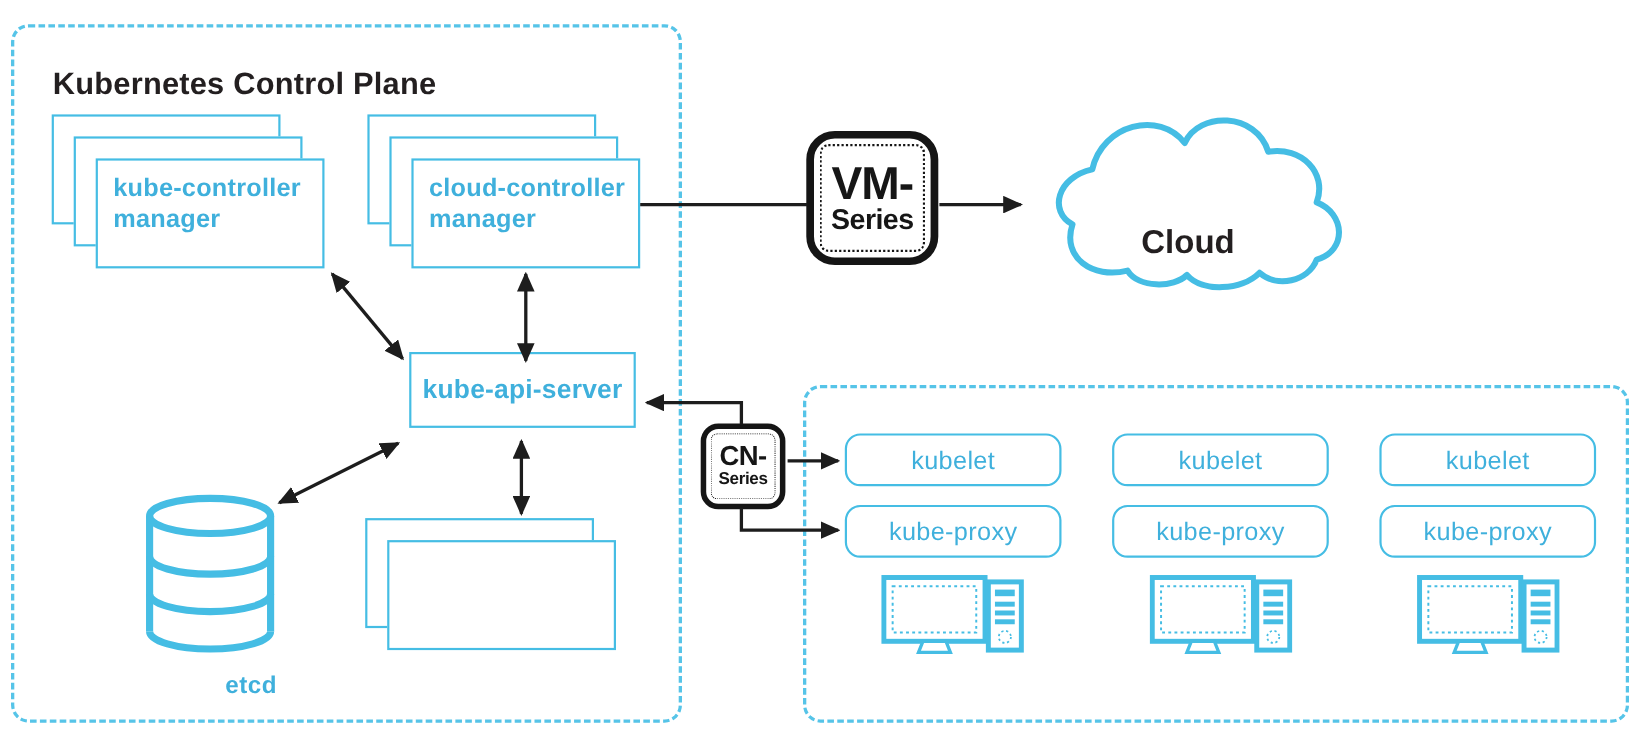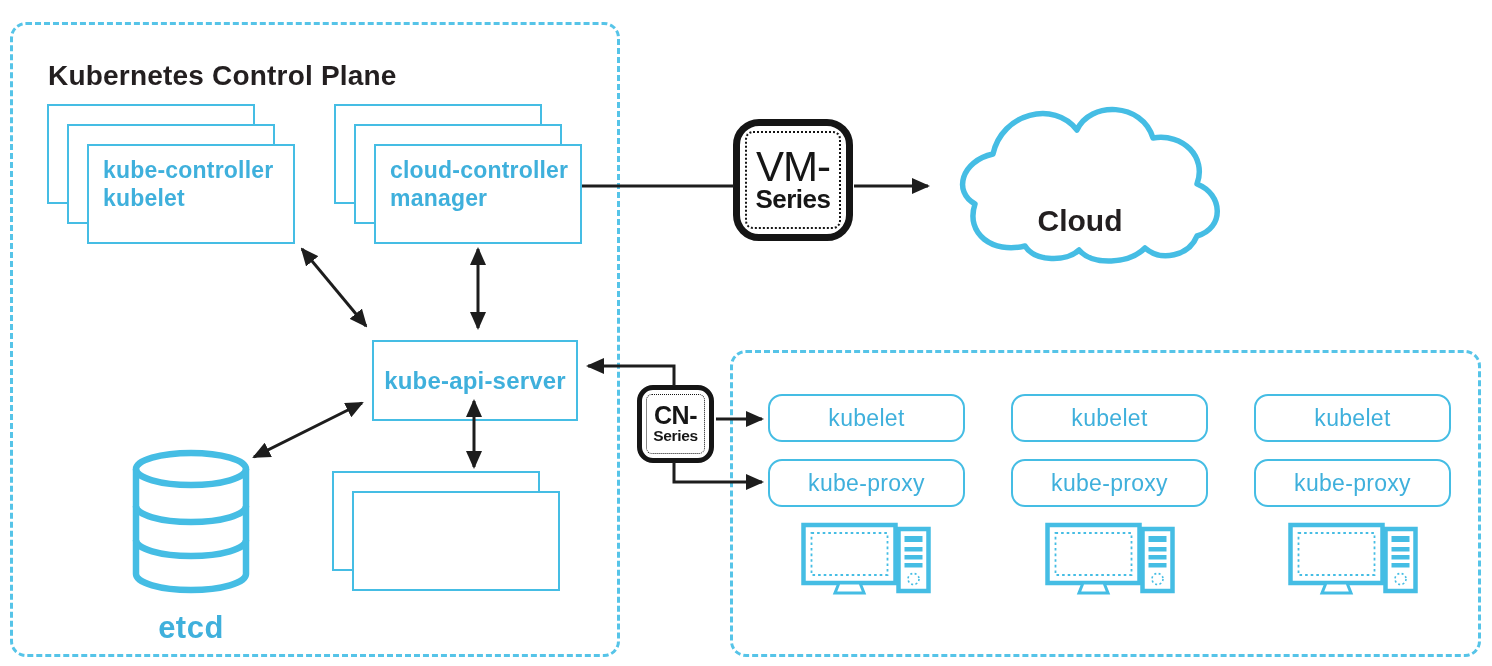--- a/index.html
+++ b/index.html
@@ -52,66 +52,66 @@
     box-sizing:border-box;
   }
   .badge-inner{
     position:absolute;left:5px;top:5px;right:5px;bottom:5px;
     border:2px dotted #151515;border-radius:8px;
     display:flex;flex-direction:column;align-items:center;justify-content:center;
     color:#161616;
   }
   .badge.small{border-width:5px;border-radius:16px;}
   .badge.small .badge-inner{left:4px;top:4px;right:4px;bottom:4px;border-width:1.8px;border-radius:6px;}
-  .vm-l1{font-size:42px;font-weight:normal;line-height:.92;letter-spacing:-1px;}
+  .vm-l1{font-size:42px;font-weight:bold;line-height:.92;letter-spacing:-1px;}
   .vm-l2{font-size:26px;font-weight:bold;line-height:1;letter-spacing:-.5px;}
   .cn-l1{font-size:25px;font-weight:bold;line-height:.95;letter-spacing:-.5px;}
   .cn-l2{font-size:15.5px;font-weight:bold;line-height:1.05;letter-spacing:-.3px;}
   .cloud-label{
     position:absolute;left:930px;top:174px;width:300px;text-align:center;
     font-size:30px;font-weight:bold;color:var(--dark);margin-top:30px;
   }
   .etcd-label{
-    position:absolute;left:130px;top:610px;width:122px;text-align:center;
-    color:var(--cyan-text);font-size:31px;font-weight:bold;letter-spacing:.5px;
+    position:absolute;left:130px;top:610px;width:122px;text-align:right;
+    color:var(--cyan-text);font-size:22px;font-weight:bold;letter-spacing:.5px;
   }
   .icon-svg{position:absolute;}
 </style>
 </head>
 <body>
 
 <div class="canvas">
 
   <div class="dashed-panel" style="left:10px;top:22px;width:610px;height:635px;"></div>
   <div class="panel-title" style="left:48px;top:42px;">Kubernetes Control Plane</div>
 
   <div class="stack" style="left:47px;top:104px;">
     <div class="layer l1"></div>
     <div class="layer l2"></div>
     <div class="layer l3">
       <div class="stack-label">kube-controller
-kubelet</div>
+manager</div>
     </div>
   </div>
 
   <div class="stack" style="left:334px;top:104px;">
     <div class="layer l1"></div>
     <div class="layer l2"></div>
     <div class="layer l3">
       <div class="stack-label">cloud-controller
 manager</div>
     </div>
   </div>
 
   <div class="stack" style="left:332px;top:471px;">
     <div class="layer l1"></div>
     <div class="layer l2"></div>
   </div>
 
-  <div class="simple-box" style="left:372px;top:340px;width:206px;height:81px;justify-content:center;">
+  <div class="simple-box" style="left:372px;top:320px;width:206px;height:69px;justify-content:center;">
     <span>kube-api-server</span>
   </div>
 
   <svg class="icon-svg" style="left:130px;top:448px;" width="122" height="146" viewBox="0 0 122 146">
     <g fill="none" stroke="#45bde4" stroke-width="6.5">
       <ellipse cx="61" cy="21" rx="55" ry="16"></ellipse>
       <path d="M6,21 V126"></path>
       <path d="M116,21 V126"></path>
       <path d="M6,126 A55,16 0 0 0 116,126"></path>
       <path d="M6,58 A55,16 0 0 0 116,58"></path>

